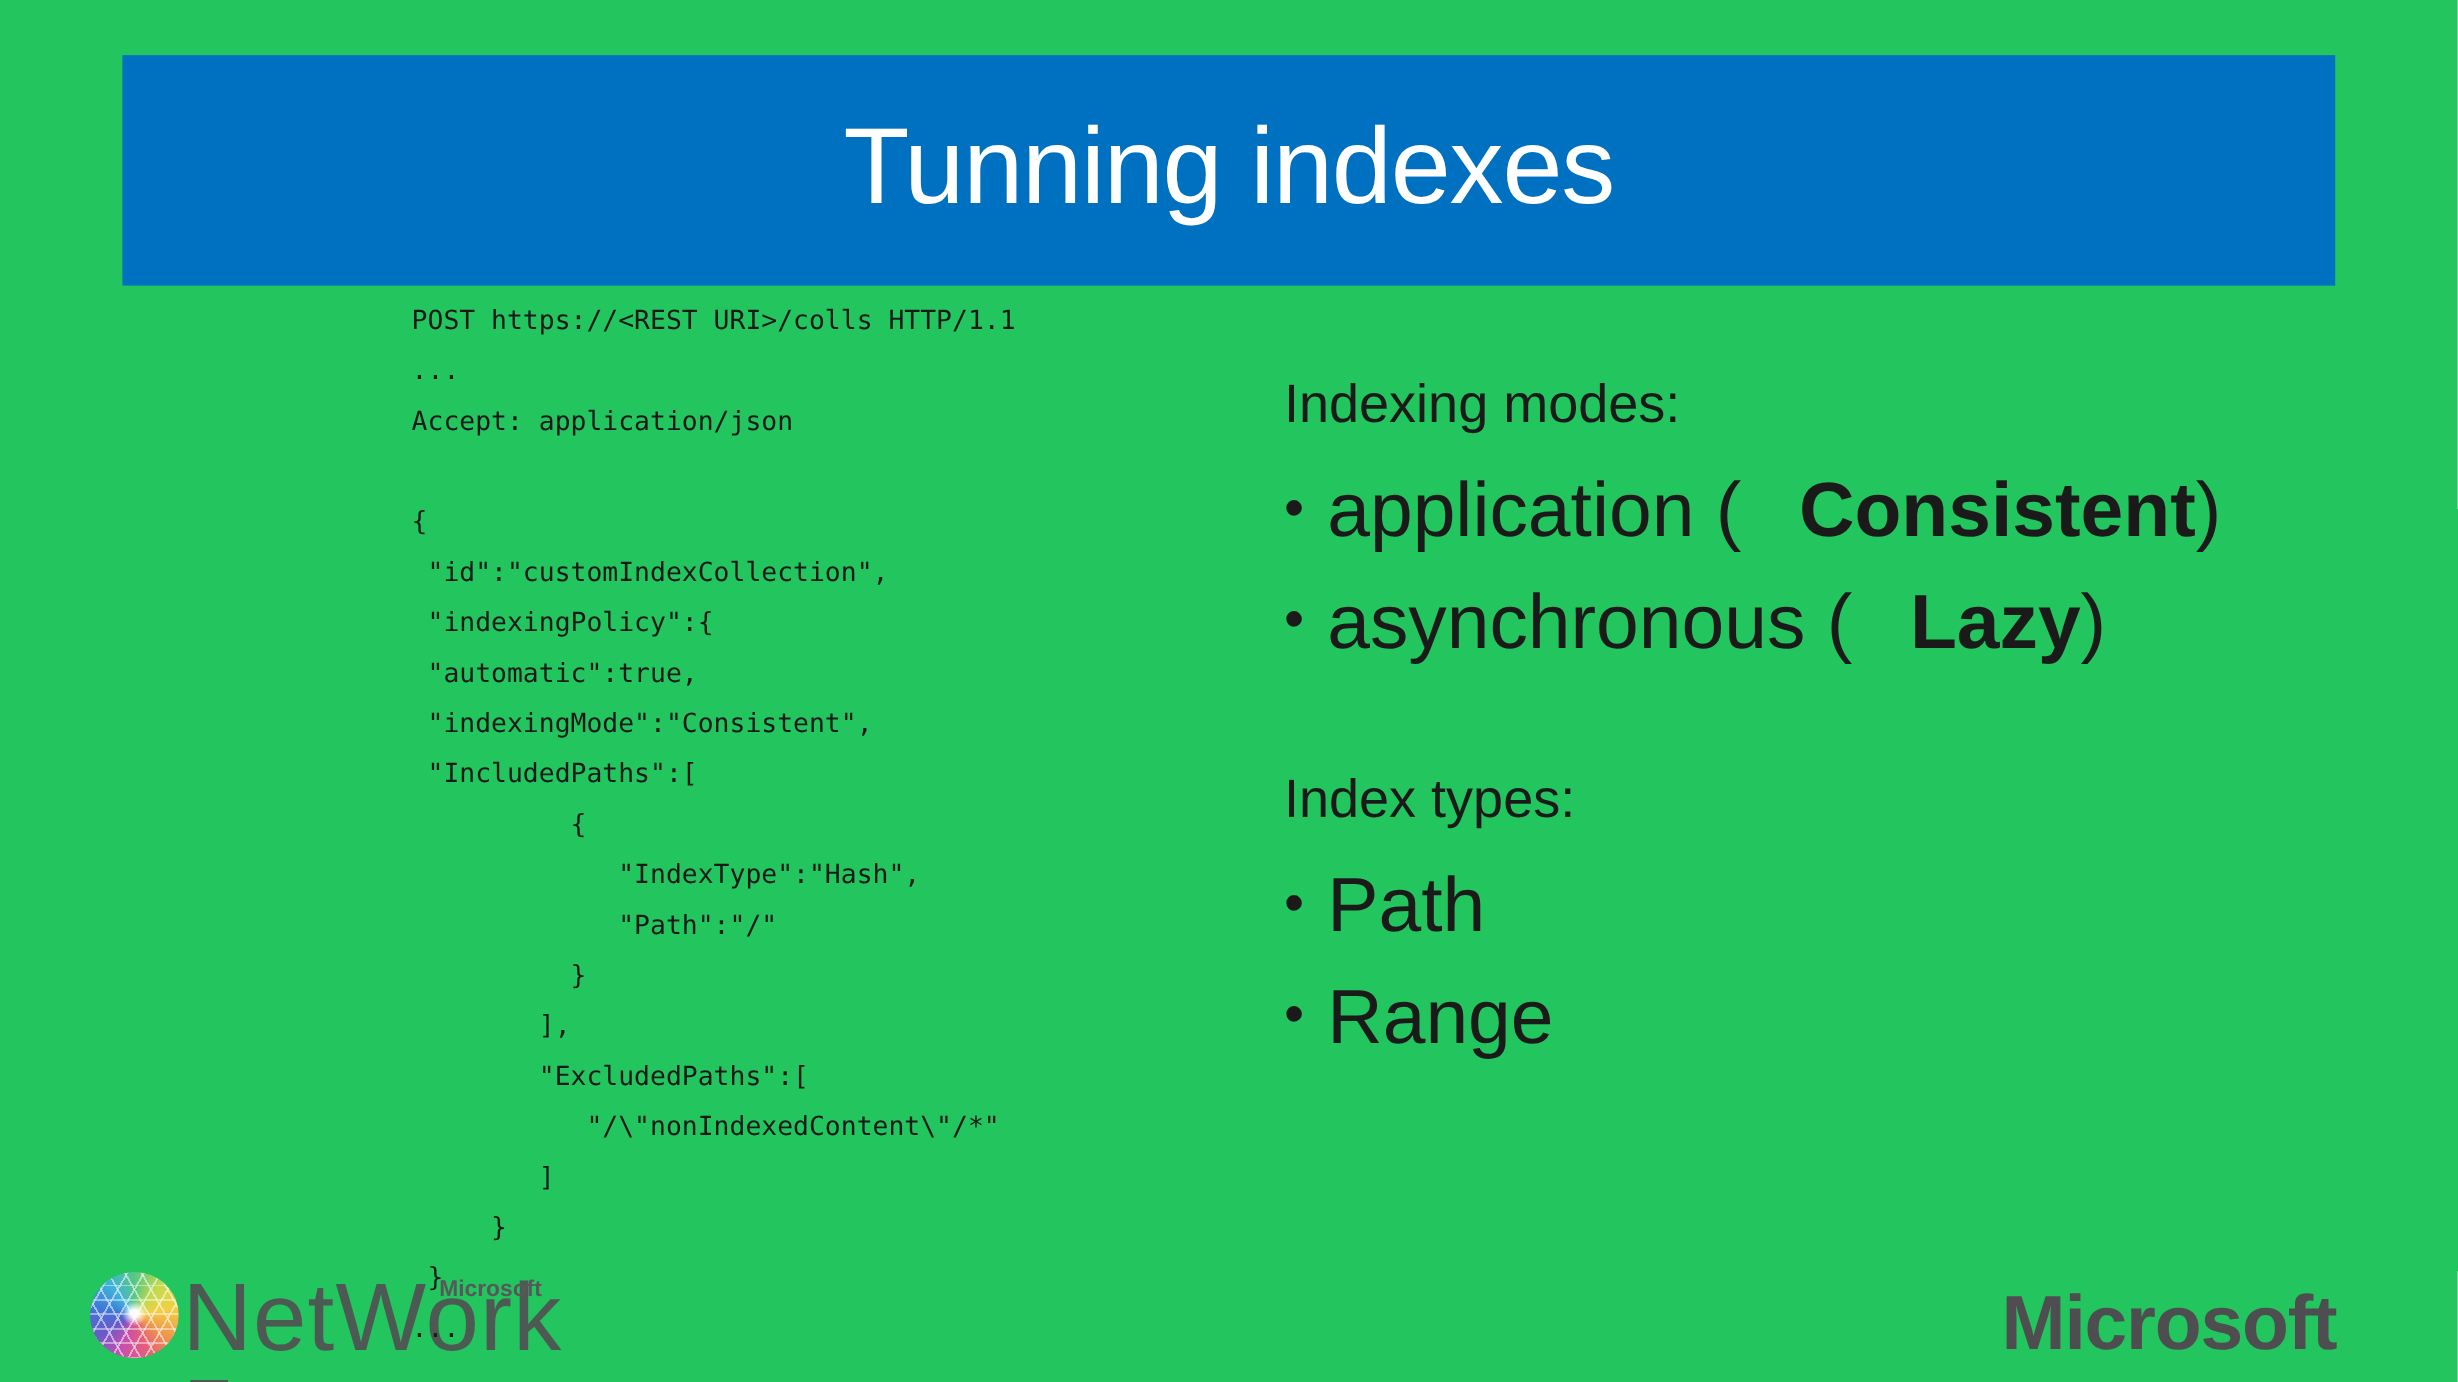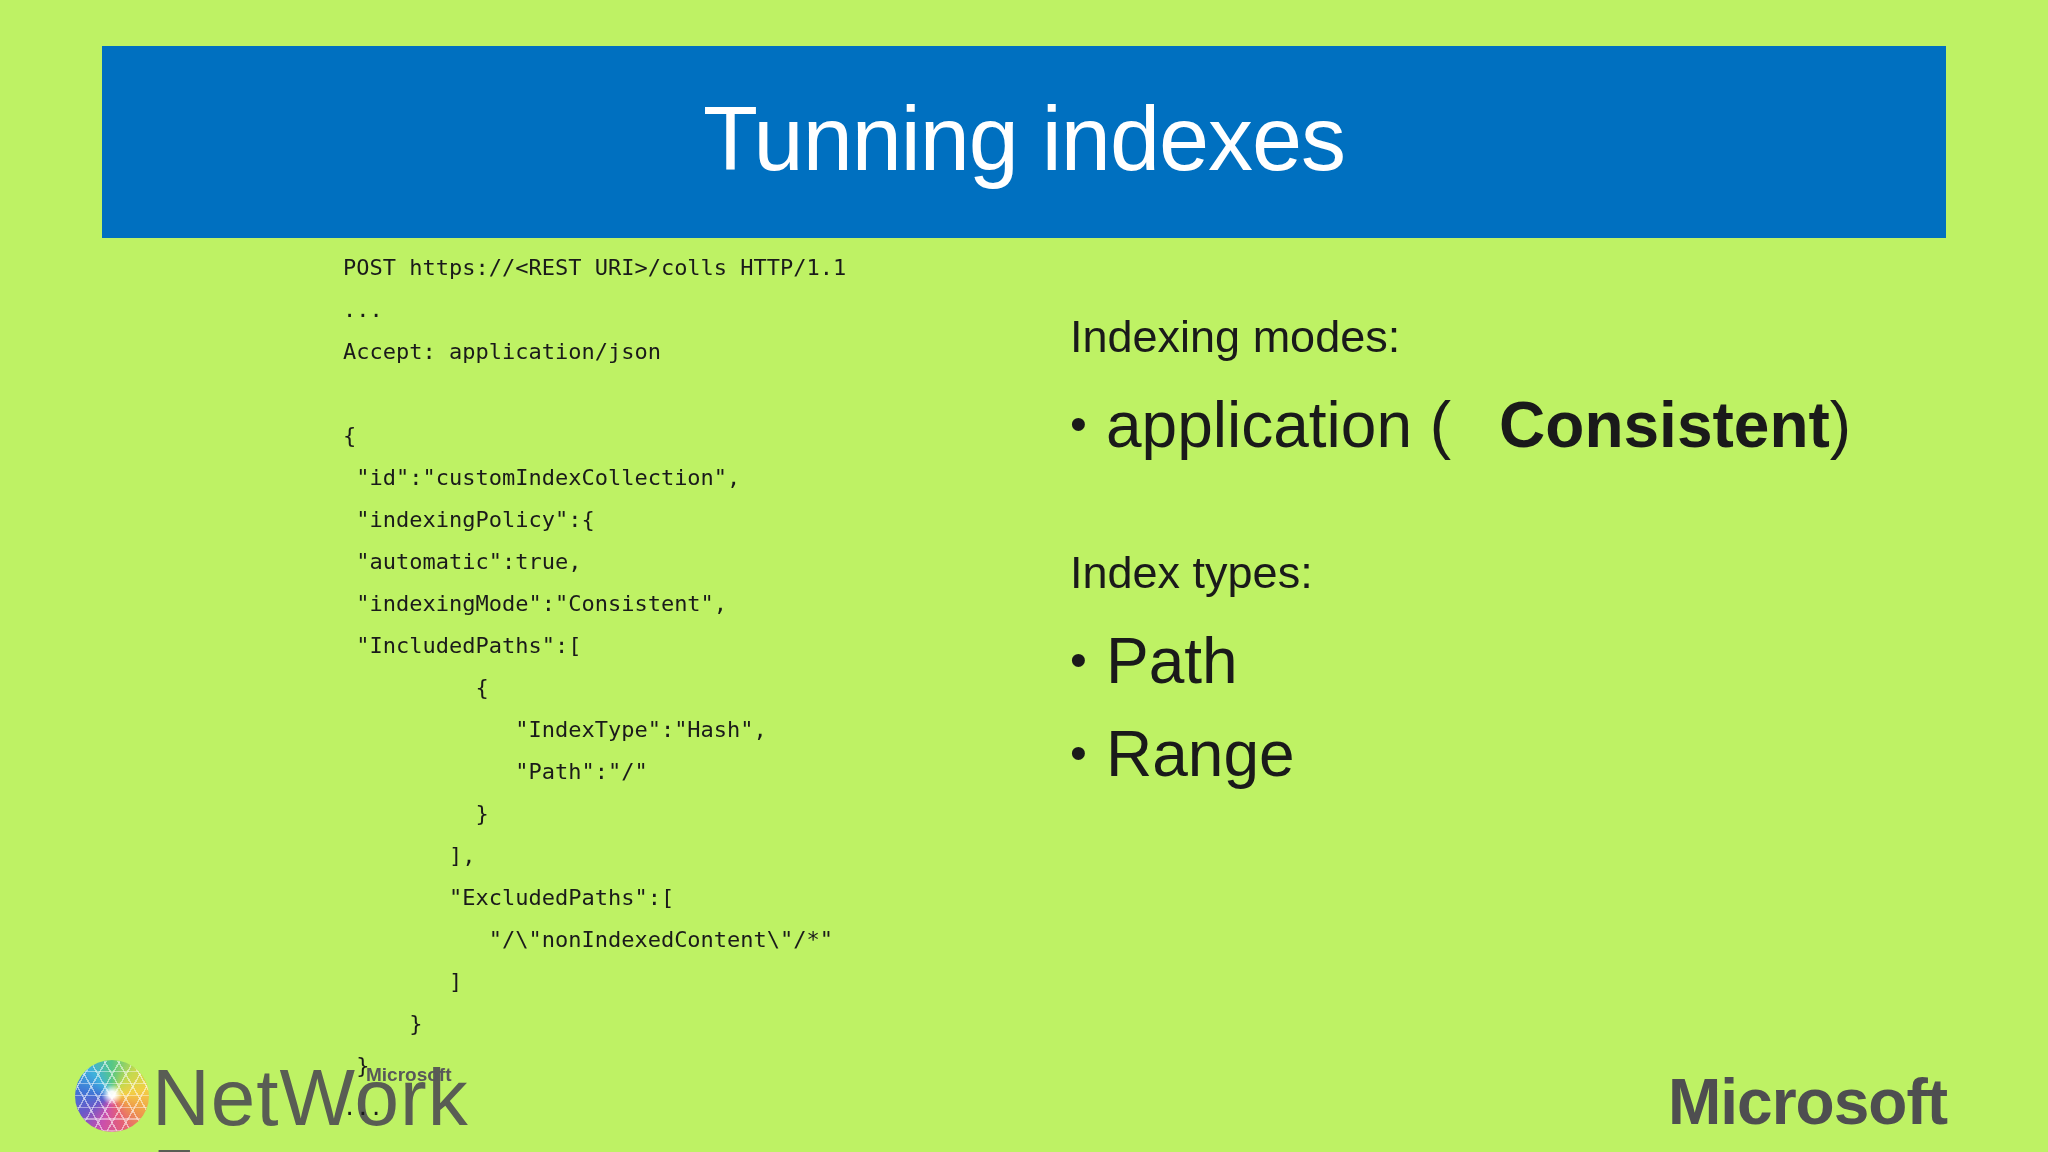--- a/index.html
+++ b/index.html
@@ -10,21 +10,21 @@
     --ms-gray:#4E4E50;
   }
   *{margin:0;padding:0;box-sizing:border-box;}
   html,body{width:2048px;height:1152px;}
   body{
     background:#FFFFFF;
     font-family:"Liberation Sans", sans-serif;
     overflow:hidden;
     position:relative;
   }
-  .slide{position:absolute;inset:0;background:#bef264;}
+  .slide{position:absolute;inset:0;background:#22c55e;}
 
   
   .banner{
     position:absolute;
     left:102px; top:46px;
     width:1844px; height:192px;
     background:var(--banner-blue);
     display:flex; align-items:center; justify-content:center;
   }
   .banner .title{
@@ -151,20 +151,23 @@
  }
 ...</pre>
 
   <div class="right-col">
 
     <div class="section-1">
       <div class="heading">Indexing modes:</div>
       <div class="bullet-row">
         <span class="bullet">•</span><span>application (</span><b>Consistent</b><span>)</span>
       </div>
+      <div class="bullet-row">
+        <span class="bullet">•</span><span>asynchronous (</span><b>Lazy</b><span>)</span>
+      </div>
     </div>
 
     <div class="section-2">
       <div class="heading">Index types:</div>
       <div class="bullet-row">
         <span class="bullet">•</span><span>Path</span>
       </div>
       <div class="bullet-row">
         <span class="bullet">•</span><span>Range</span>
       </div>

